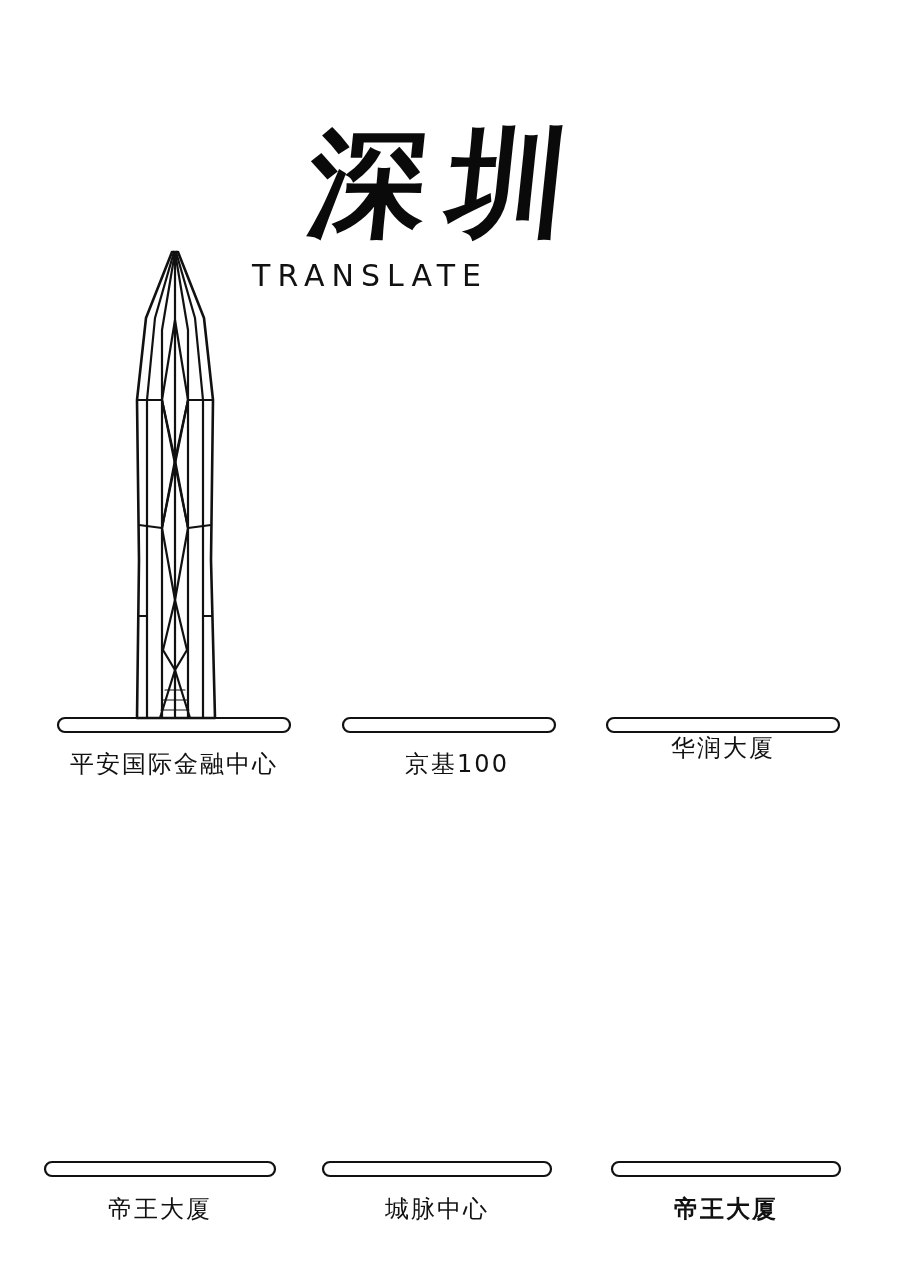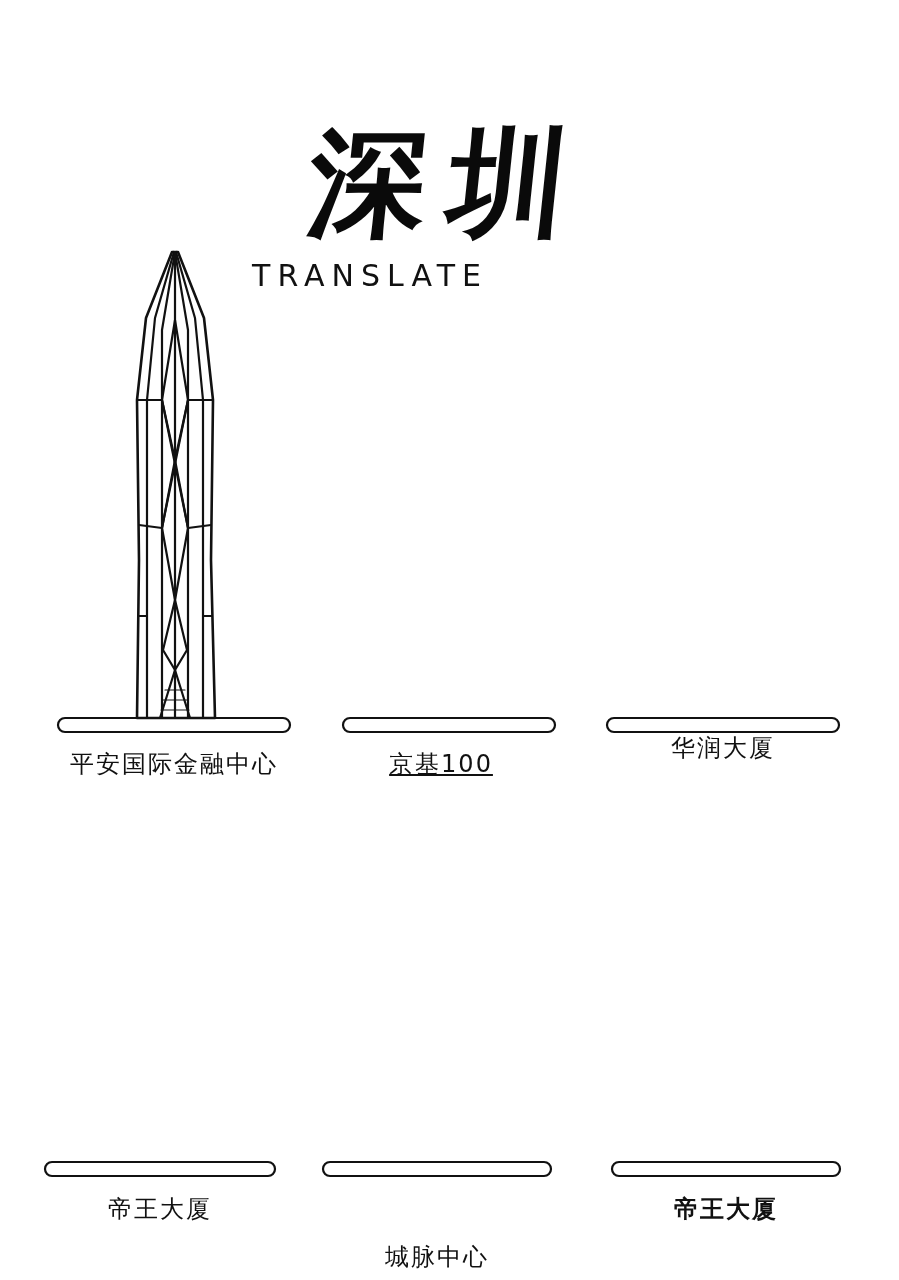--- a/index.html
+++ b/index.html
@@ -175,20 +175,20 @@
     <path d="M680 1128 L740 1128 L750 1162 L683 1162 Z" fill="#fff">
     <path d="M696 1160 L696 1150 L720 1150 L720 1160 M702 1150 L702 1160 M708 1150 L708 1160 M714 1150 L714 1160" stroke-width="1.2">
     <path d="M748 1060 L785 1050 L800 1058 L800 1162 L748 1162 Z" fill="#fff">
     <path d="M752 1062 L785 1055" stroke-width="1.3">
     <path d="M755 1068 L770 1068 M755 1074 L770 1074 M755 1080 L770 1080 M755 1086 L770 1086 M755 1092 L770 1092 M755 1098 L770 1098 M755 1104 L770 1104 M755 1110 L770 1110 M775 1068 L795 1068 M775 1074 L795 1074 M775 1080 L795 1080 M775 1086 L795 1086 M775 1092 L795 1092 M775 1098 L795 1098 M775 1104 L795 1104 M775 1110 L795 1110 M775 1116 L795 1116 M755 1124 L770 1124 M755 1130 L770 1130 M775 1124 L795 1124 M775 1130 L795 1130" stroke-width="1.2">
     <path d="M772 1118 L772 1162 M780 1140 L790 1140 L790 1162" stroke-width="1.2">
   </path></path></path></path></path></path></path></path></path></path></path></path></path></path></path></rect></rect></path></path></path></g>
 
 
 <div class="label" style="left:58px;width:232px;top:748px;">平安国际金融中心</div>
-<div class="label" style="left:335px;width:212px;top:748px;text-decoration:underline;">京基100</div>
+<div class="label" style="left:351px;width:212px;top:748px;">京基100</div>
 <div class="label" style="left:607px;width:232px;top:732px;">华润大厦</div>
 <div class="label" style="left:45px;width:230px;top:1193px;">帝王大厦</div>
-<div class="label" style="left:323px;width:228px;top:1193px;margin-top:48px;">城脉中心</div>
+<div class="label" style="left:323px;width:228px;top:1193px;">城脉中心</div>
 <div class="label" style="left:612px;width:228px;top:1193px;font-weight:bold;">帝王大厦</div>
 
 
 
 
 </body></html>

